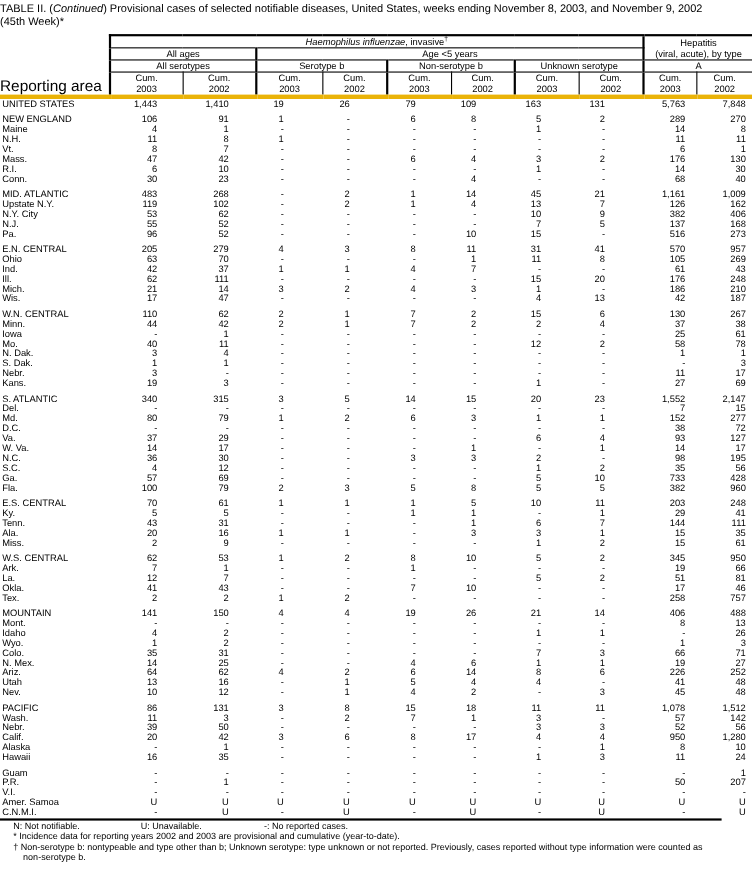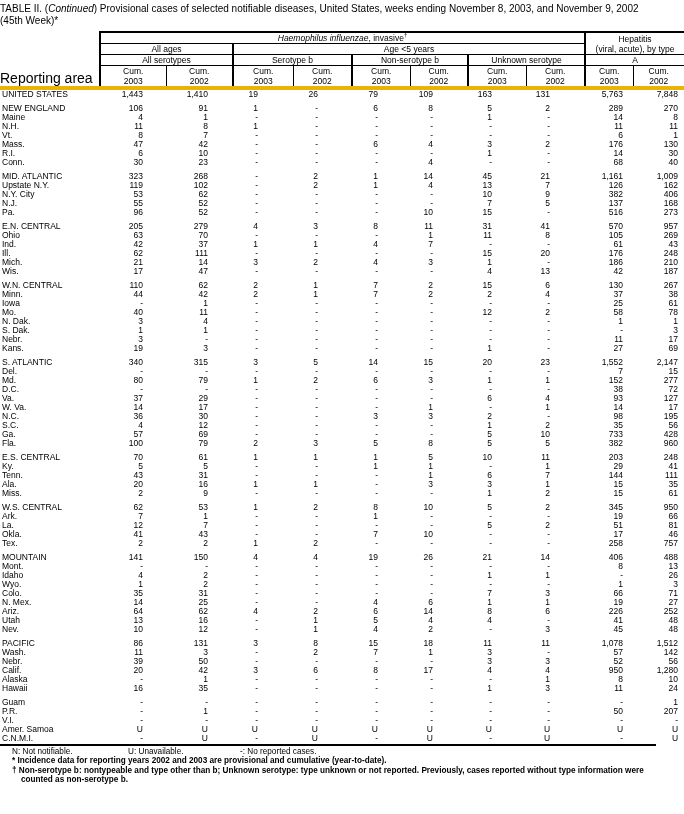--- a/index.html
+++ b/index.html
@@ -39,21 +39,21 @@
   tbody td:nth-child(8)  { padding-right:34px; }
   tbody td:nth-child(9)  { padding-right:35px; }
   tbody td:nth-child(10) { padding-right:10px; }
   tbody td:nth-child(11) { padding-right:6px; }
 
   
   .foot { border-top:2px solid #000; margin-top:1px; padding:1px 2px 0 12px; font-size:8.2px; line-height:9.3px; }
   .legend span { display:inline-block; }
   .legend .w1 { width:116px; }
   .legend .w2 { width:112px; }
-  .fn { margin:0; padding-left:9px; text-indent:-9px;font-weight:bold; }
+  .fn { margin:0; padding-left:9px; text-indent:-9px; }
 </style>
 </head>
 <body>
 
 <div class="page">
 
   <div class="title"><span>TABLE II. (</span><span class="italic">Continued</span><span>) Provisional cases of selected notifiable diseases, United States, weeks ending November 8, 2003, and November 9, 2002</span><br><span>(45th Week)*</span></div>
 
   <table class="rpt">
     <colgroup>
@@ -217,21 +217,21 @@
           <td class="num">-</td>
           <td class="num">-</td>
           <td class="num">68</td>
           <td class="num">40</td>
         </tr>
         <tr class="gap">
           <td colspan="11"></td>
         </tr>
         <tr>
           <td class="ra">MID. ATLANTIC</td>
-          <td class="num">323</td>
+          <td class="num">483</td>
           <td class="num">268</td>
           <td class="num">-</td>
           <td class="num">2</td>
           <td class="num">1</td>
           <td class="num">14</td>
           <td class="num">45</td>
           <td class="num">21</td>
           <td class="num">1,161</td>
           <td class="num">1,009</td>
         </tr>

